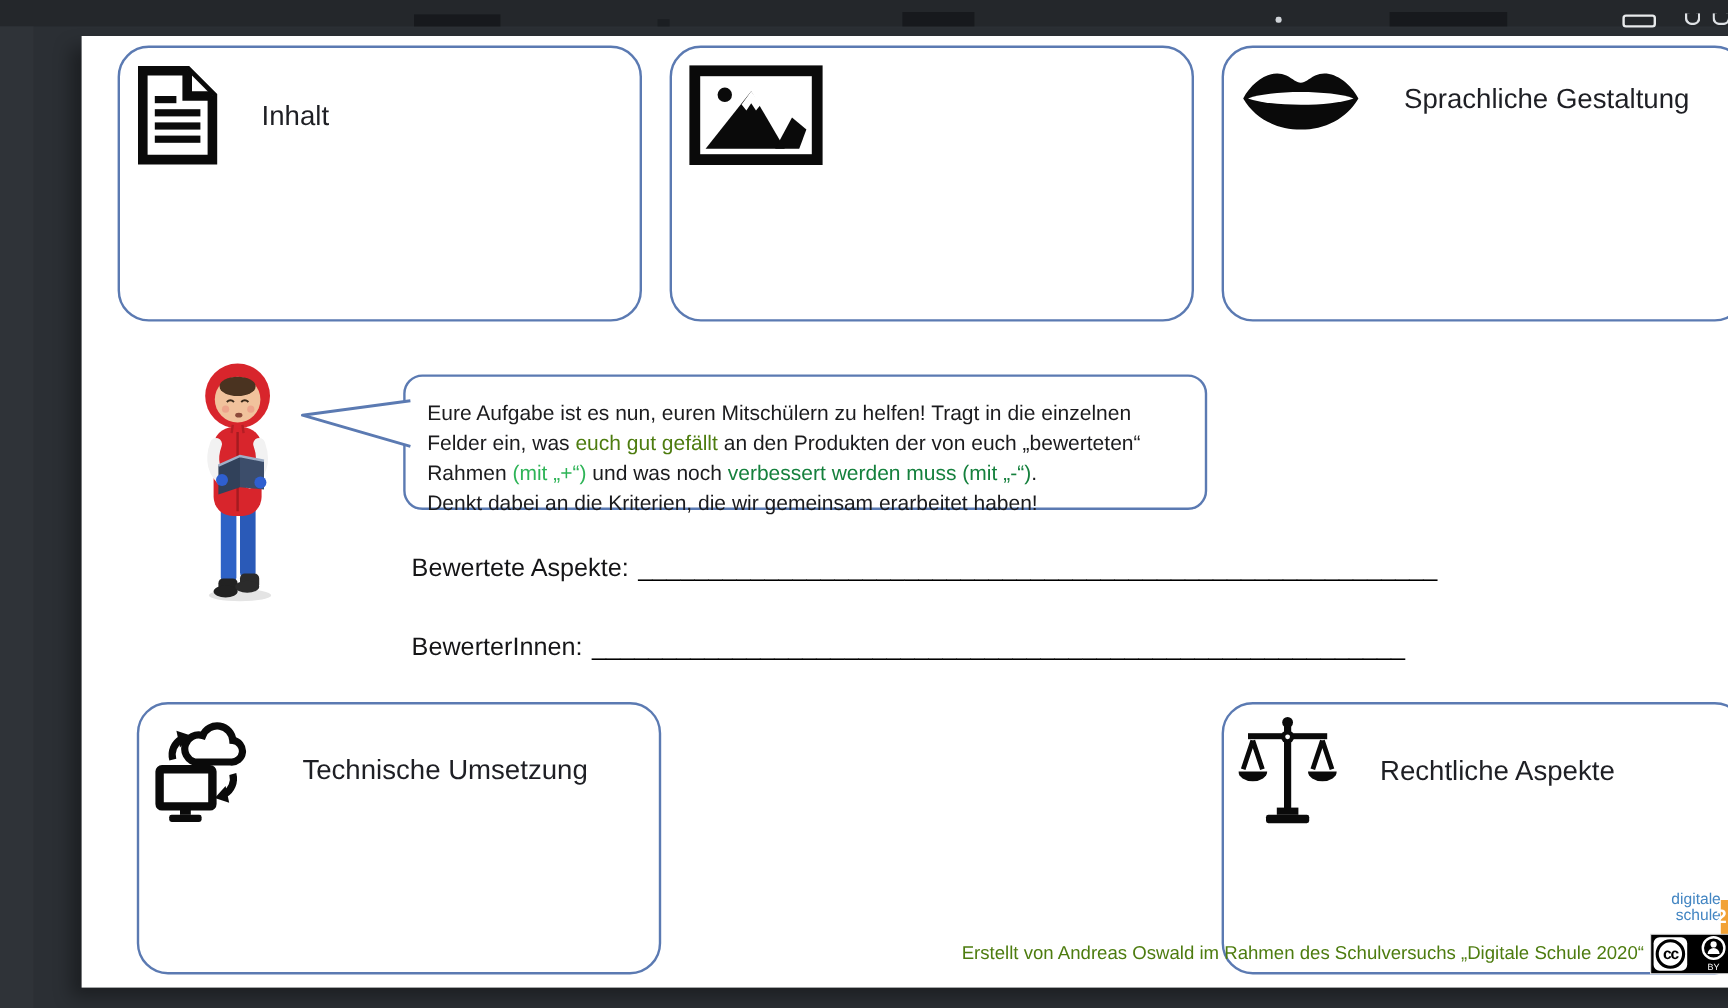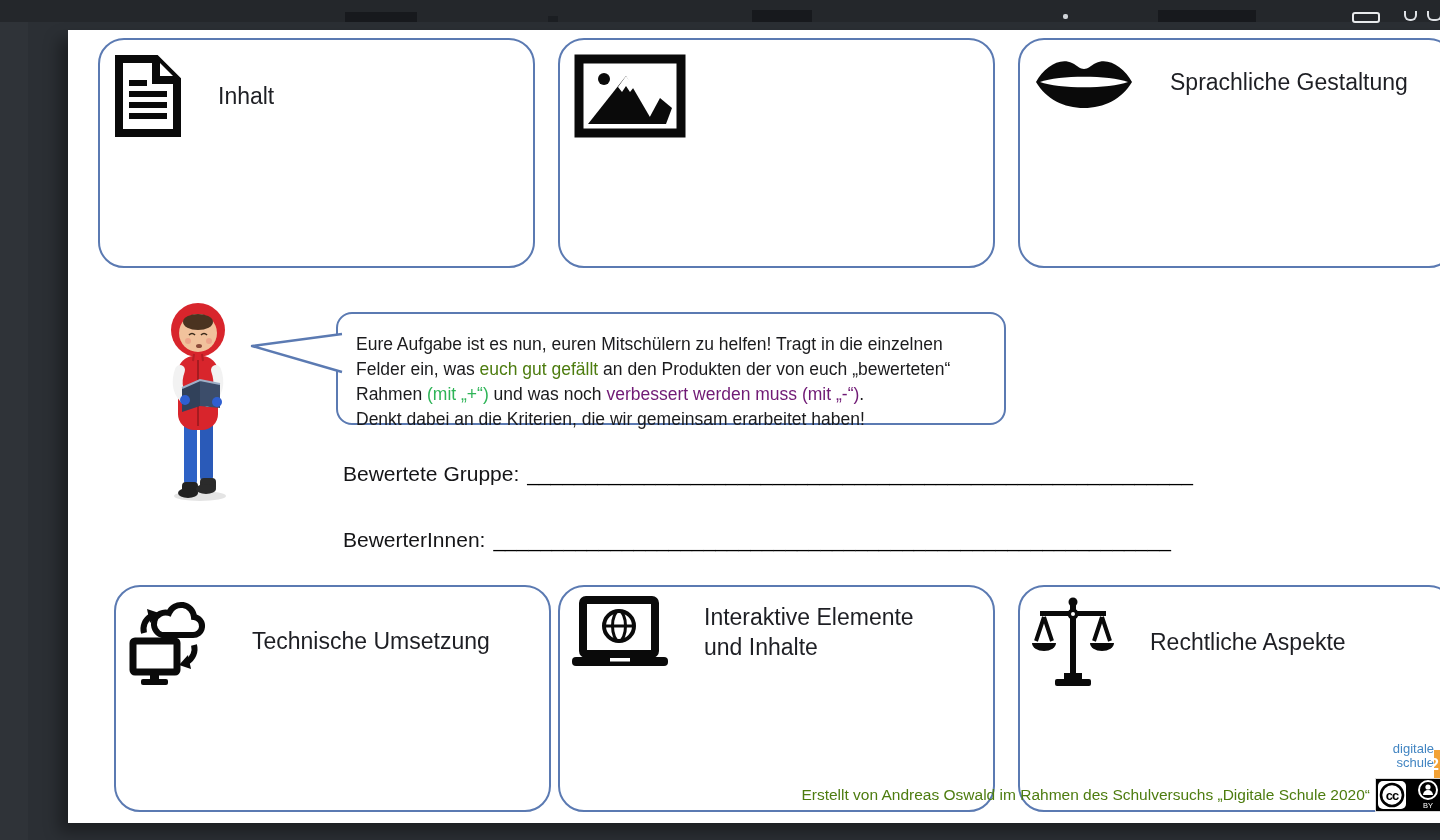--- a/index.html
+++ b/index.html
@@ -122,26 +122,26 @@
     <circle cx="69" cy="106" r="5" fill="#2f5fd0"></circle>
   </svg>
 
   <svg class="tail" width="94" height="70" viewBox="0 0 94 70">
     <path d="M92,22 L2,34 L92,60" fill="#ffffff" stroke="#5b7ab2" stroke-width="2.4" stroke-linejoin="round"></path>
   </svg>
 
   <div class="bubble">
     <div class="bubble-line"><span>Eure Aufgabe ist es nun, euren Mitschülern zu helfen! Tragt in die einzelnen</span></div>
     <div class="bubble-line"><span>Felder ein, was </span><span style="color: #4d7c0f;">euch gut gefällt</span><span> an den Produkten der von euch „bewerteten“</span></div>
-    <div class="bubble-line"><span>Rahmen </span><span style="color: rgb(46, 180, 87);">(mit „+“)</span><span> und was noch </span><span style="color: #701a75;">verbessert werden muss (mit „-“)</span><span>.</span></div>
+    <div class="bubble-line"><span>Rahmen </span><span style="color: rgb(46, 180, 87);">(mit „+“)</span><span> und was noch </span><span style="color: #15803d;">verbessert werden muss (mit „-“)</span><span>.</span></div>
     <div class="bubble-line"><span>Denkt dabei an die Kriterien, die wir gemeinsam erarbeitet haben!</span></div>
   </div>
 
   <div class="field-line" style="top:432px;">
-    <span class="field-label">Bewertete Gruppe:</span><span class="blank">_________________________________________________________</span>
+    <span class="field-label">Bewertete Aspekte:</span><span class="blank">_________________________________________________________</span>
   </div>
   <div class="field-line" style="top:498px;">
     <span class="field-label">BewerterInnen:</span><span class="blank">__________________________________________________________</span>
   </div>
 
   <div class="box bottomrow" style="left:46px;">
     <div class="box-row">
       <svg class="icon" width="88" height="92" viewBox="0 0 88 92">
         <path d="M34,40 h30 a9,9 0 0 0 2,-18 a13,13 0 0 0 -25,-4 a11,11 0 0 0 -7,22 z" fill="#fff" stroke="#0a0a0a" stroke-width="6"></path>
         <path d="M16,38 a15,15 0 0 1 7,-17" stroke="#0a0a0a" stroke-width="6" fill="none"></path>
@@ -149,34 +149,20 @@
         <path d="M66,50 a15,15 0 0 1 -7,17" stroke="#0a0a0a" stroke-width="6" fill="none"></path>
         <polygon points="63,74 51,70 60,60" fill="#0a0a0a"></polygon>
         <rect x="5" y="46" width="44" height="31" rx="2" fill="#fff" stroke="#0a0a0a" stroke-width="7"></rect>
         <rect x="22" y="77" width="9" height="7" fill="#0a0a0a"></rect>
         <rect x="13" y="84" width="27" height="6" rx="2" fill="#0a0a0a"></rect>
       </svg>
       <div class="box-label">Technische Umsetzung</div>
     </div>
   </div>
 
-  <div class="box bottomrow" style="left:490px;">
-    <div class="box-row">
-      <svg class="icon" width="96" height="74" viewBox="0 0 96 74">
-        <rect x="11" y="5" width="72" height="54" rx="3" fill="#fff" stroke="#0a0a0a" stroke-width="8"></rect>
-        <circle cx="47" cy="31" r="15" fill="none" stroke="#0a0a0a" stroke-width="4"></circle>
-        <ellipse cx="47" cy="31" rx="6.5" ry="15" fill="none" stroke="#0a0a0a" stroke-width="3"></ellipse>
-        <line x1="32" y1="31" x2="62" y2="31" stroke="#0a0a0a" stroke-width="3"></line>
-        <rect x="0" y="62" width="96" height="9" rx="4" fill="#0a0a0a"></rect>
-        <rect x="38" y="63" width="20" height="3.5" fill="#ffffff"></rect>
-      </svg>
-      <div class="box-label">Interaktive Elemente
-und Inhalte</div>
-    </div>
-  </div>
 
   <div class="box bottomrow" style="left:950px;">
     <div class="box-row">
       <svg class="icon" width="82" height="94" viewBox="0 0 82 94">
         <rect x="38" y="8" width="6" height="72" fill="#0a0a0a"></rect>
         <circle cx="41" cy="7" r="4.5" fill="#0a0a0a"></circle>
         <rect x="8" y="16" width="66" height="5" fill="#0a0a0a"></rect>
         <circle cx="41" cy="19" r="5.5" fill="#0a0a0a"></circle>
         <circle cx="41" cy="19" r="2" fill="#ffffff"></circle>
         <path d="M12,22 L4,46 M12,22 L20,46" stroke="#0a0a0a" stroke-width="4"></path>

